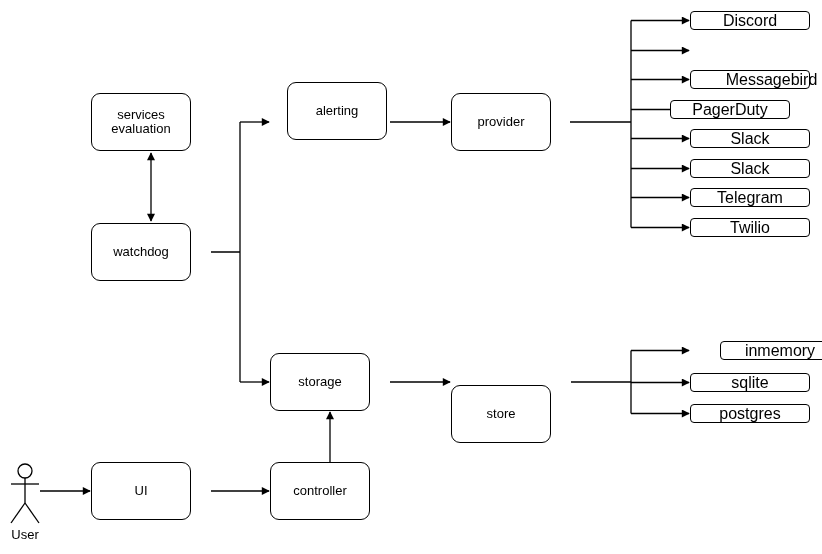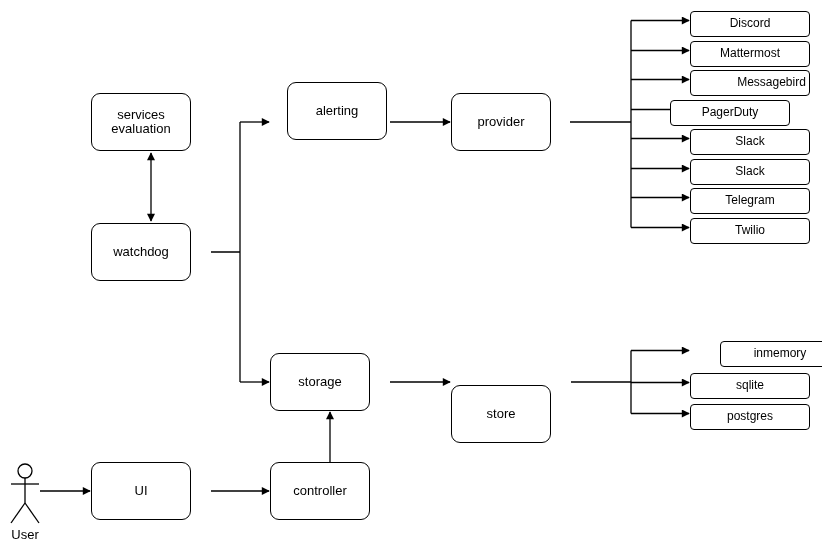--- a/index.html
+++ b/index.html
@@ -42,23 +42,23 @@
     line-height: 1.1;
   }
   .node.big {
     width: 100px;
     height: 58px;
     border-radius: 9px;
     font-size: 13px;
   }
   .node.small {
     width: 120px;
-    height: 26px;
+    height: 19px;
     border-radius: 4px;
-    font-size: 12px;
+    font-size: 16px;
   }
   .n-se { left: 91px;  top: 93px;  }
   .n-wd { left: 91px;  top: 223px; }
   .n-al { left: 270px; top: 82px; margin-left: 17px;  }
   .n-pr { left: 451px; top: 93px;  }
   .n-st { left: 270px; top: 353px; }
   .n-so { left: 451px; top: 369px; margin-top: 16px; }
   .n-ui { left: 91px;  top: 462px; }
   .n-co { left: 270px; top: 462px; }
   .pt-0 { left: 690px; top: 11px;  }
@@ -136,21 +136,20 @@
   <div class="node big n-se">services evaluation</div>
   <div class="node big n-wd">watchdog</div>
   <div class="node big n-al">alerting</div>
   <div class="node big n-pr">provider</div>
   <div class="node big n-st">storage</div>
   <div class="node big n-so">store</div>
   <div class="node big n-ui">UI</div>
   <div class="node big n-co">controller</div>
 
   <div class="node small pt-0">Discord</div>
-  <div class="node small pt-1">Mattermost</div>
   <div class="node small pt-2">Messagebird</div>
   <div class="node small pt-3">PagerDuty</div>
   <div class="node small pt-4">Slack</div>
   <div class="node small pt-5">Slack</div>
   <div class="node small pt-6">Telegram</div>
   <div class="node small pt-7">Twilio</div>
 
   <div class="node small st-0">inmemory</div>
   <div class="node small st-1">sqlite</div>
   <div class="node small st-2">postgres</div>

